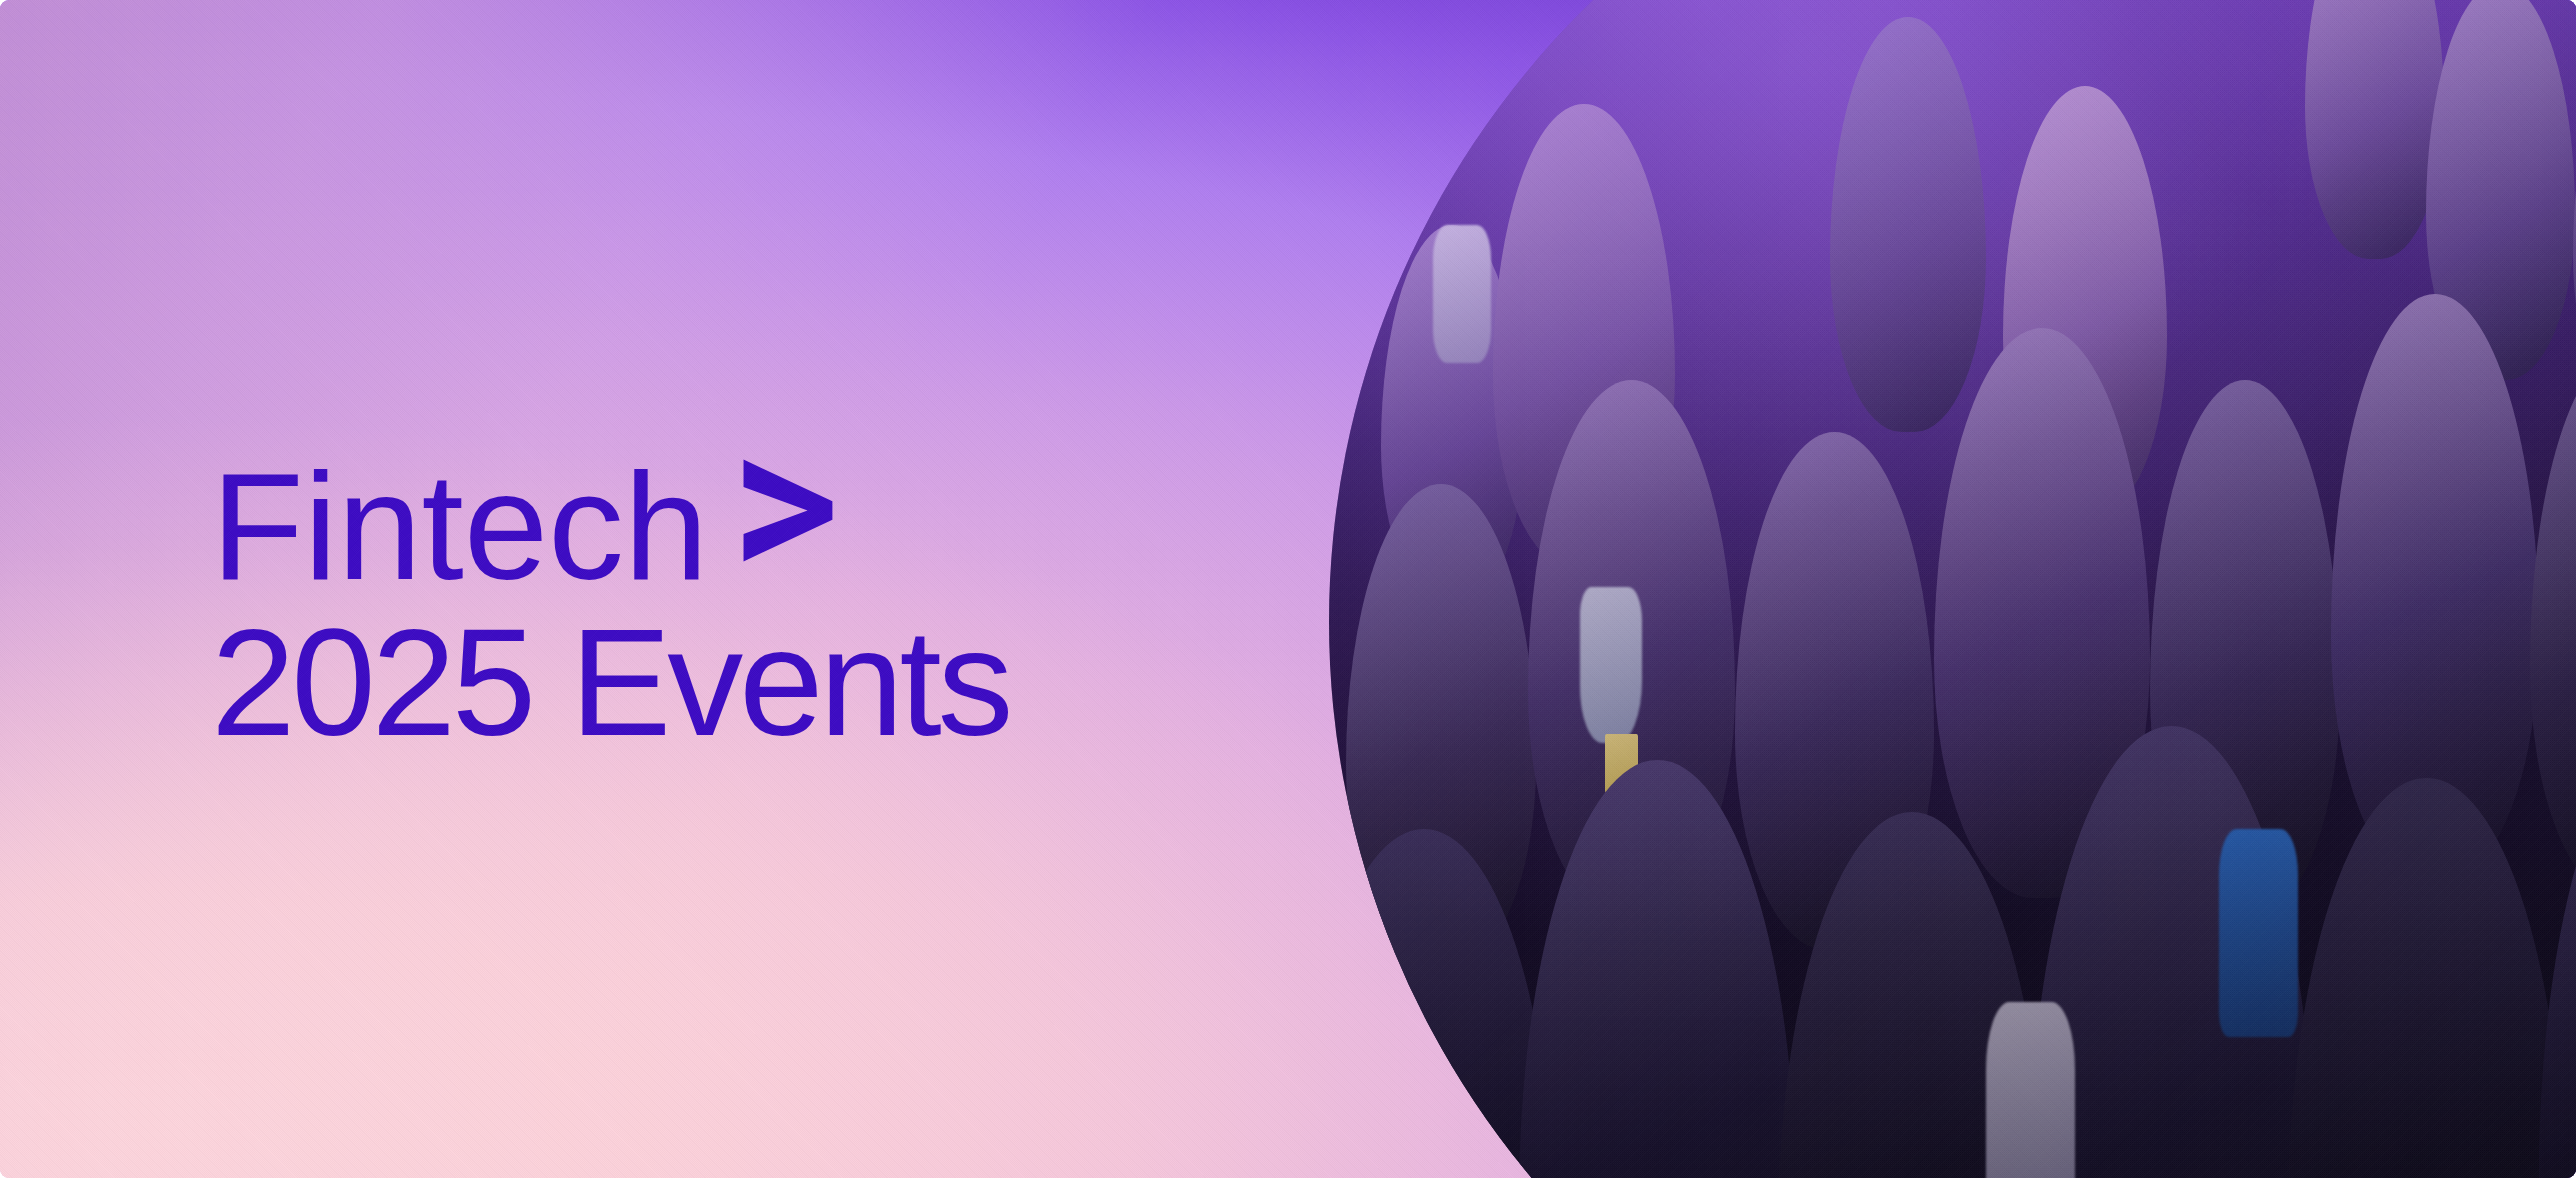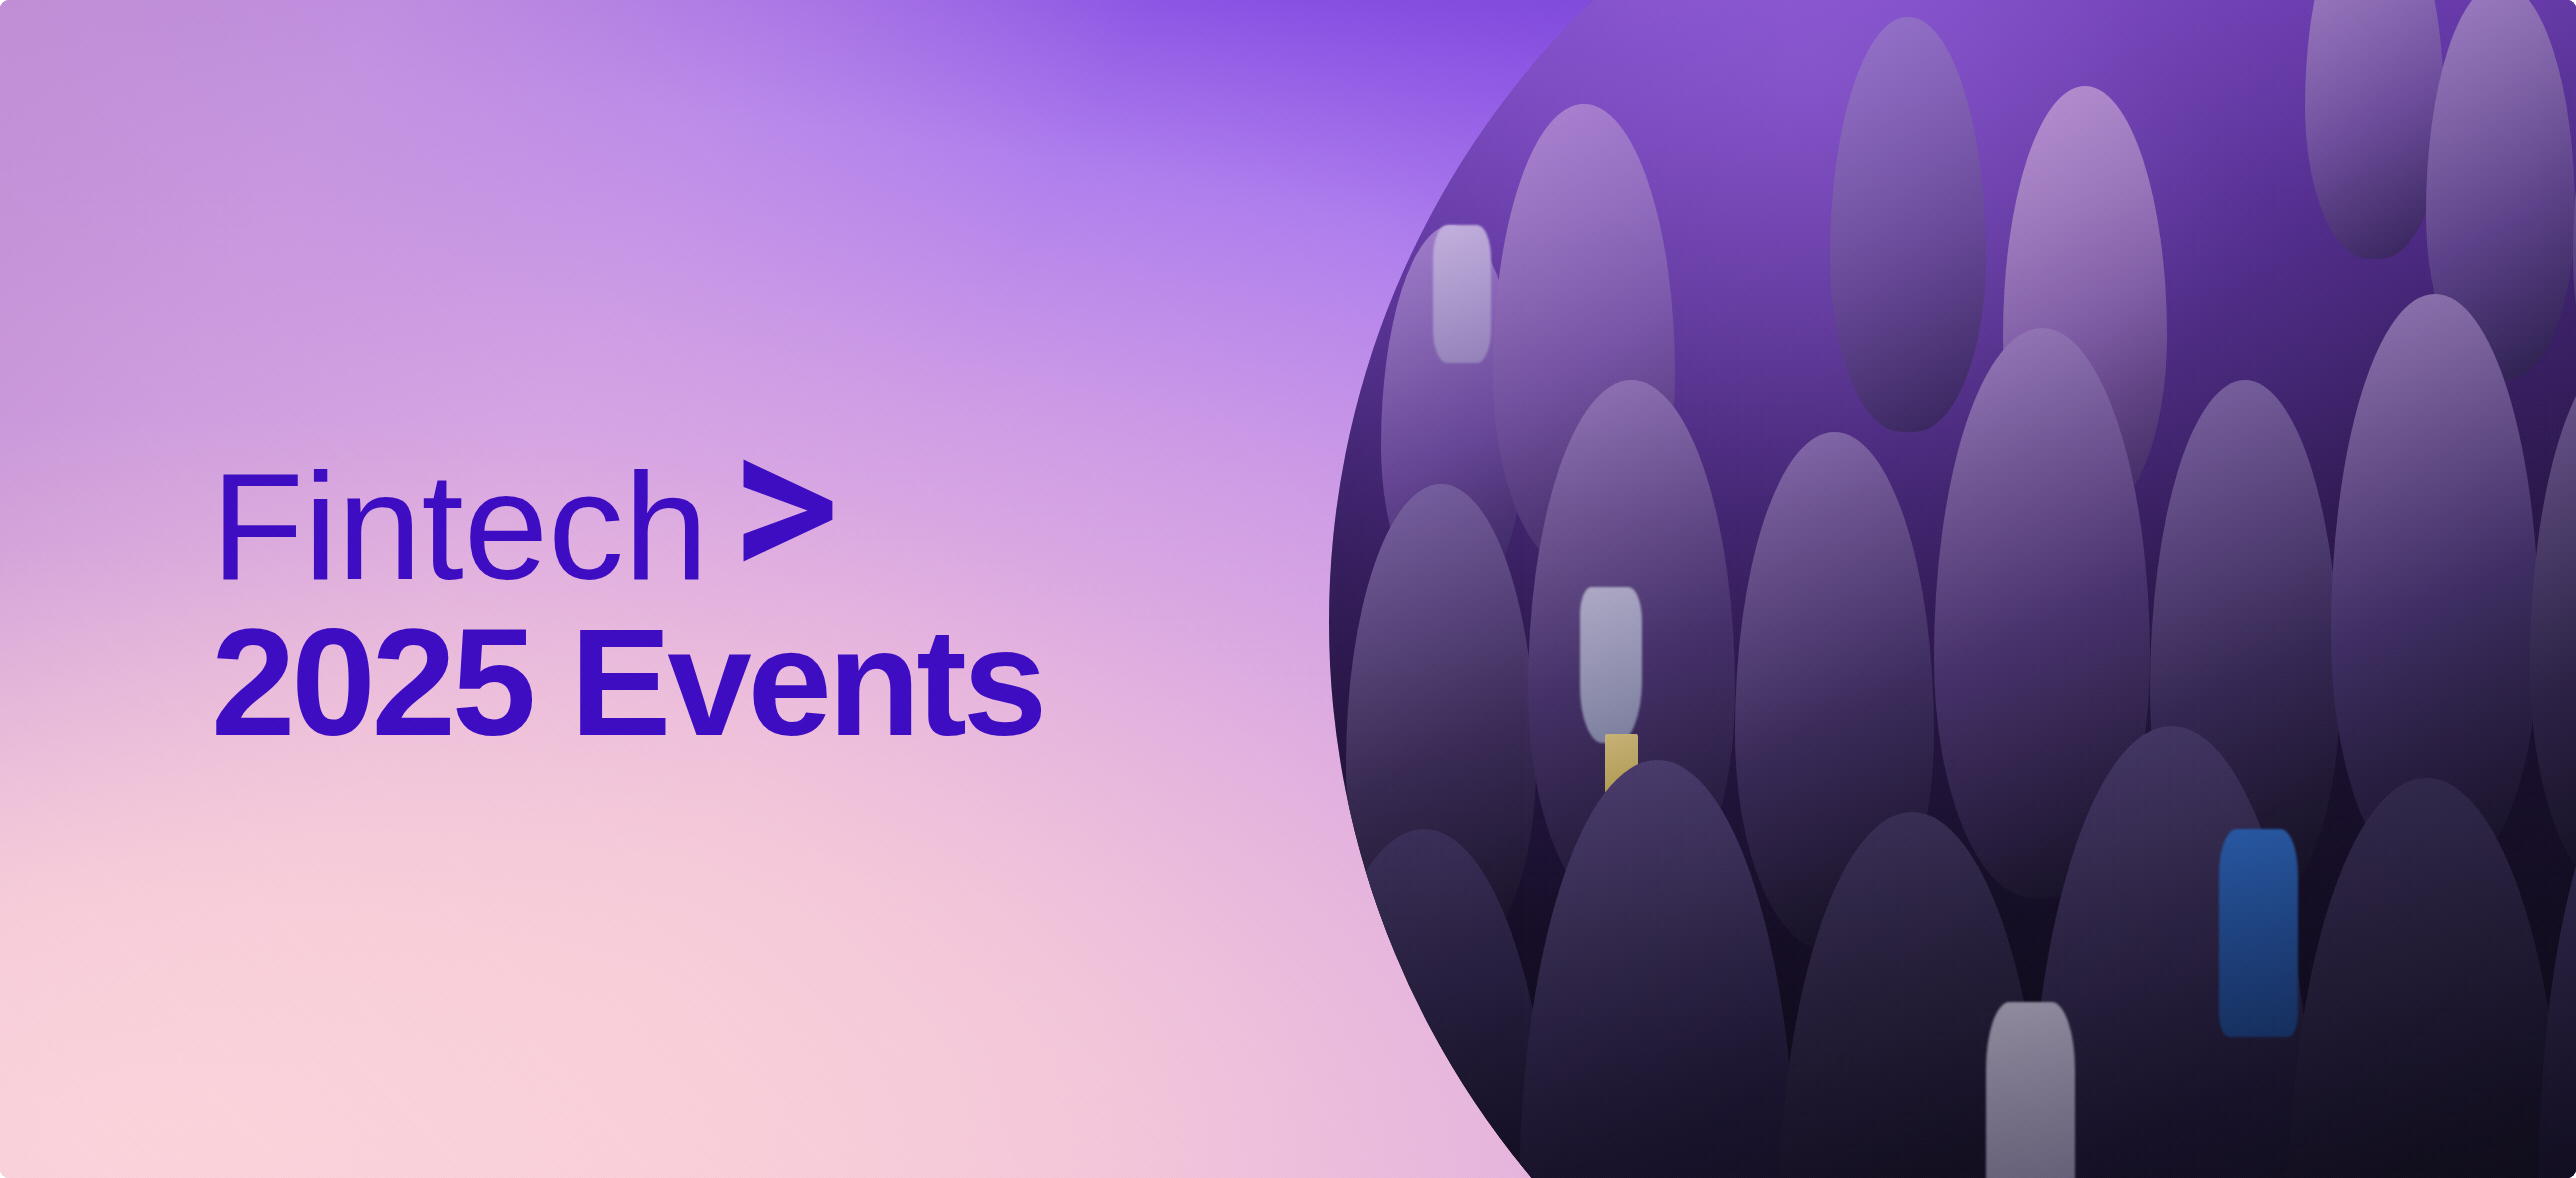--- a/index.html
+++ b/index.html
@@ -142,21 +142,21 @@
     left:211px;
     top:457px;
     z-index:5;
     color:#3d0bc4;
     line-height:0.92;
     letter-spacing:-0.018em;
     user-select:none;
   }
   .line{display:flex; align-items:baseline; white-space:nowrap;}
   .line-1{font-size:152px; font-weight:400;}
-  .line-2{font-size:152px; font-weight:700; margin-top:15.7px; letter-spacing:-0.028em;}
+  .line-2{font-size:152px; font-weight:400; margin-top:15.7px; letter-spacing:-0.028em;}
   .word-fintech{font-weight:400;}
   .chevron-wrap{
     display:inline-block;
     margin-left:29px;
     position:relative;
     top:-11.8px;
   }
   .chevron-wrap svg{display:block;}
 
   

